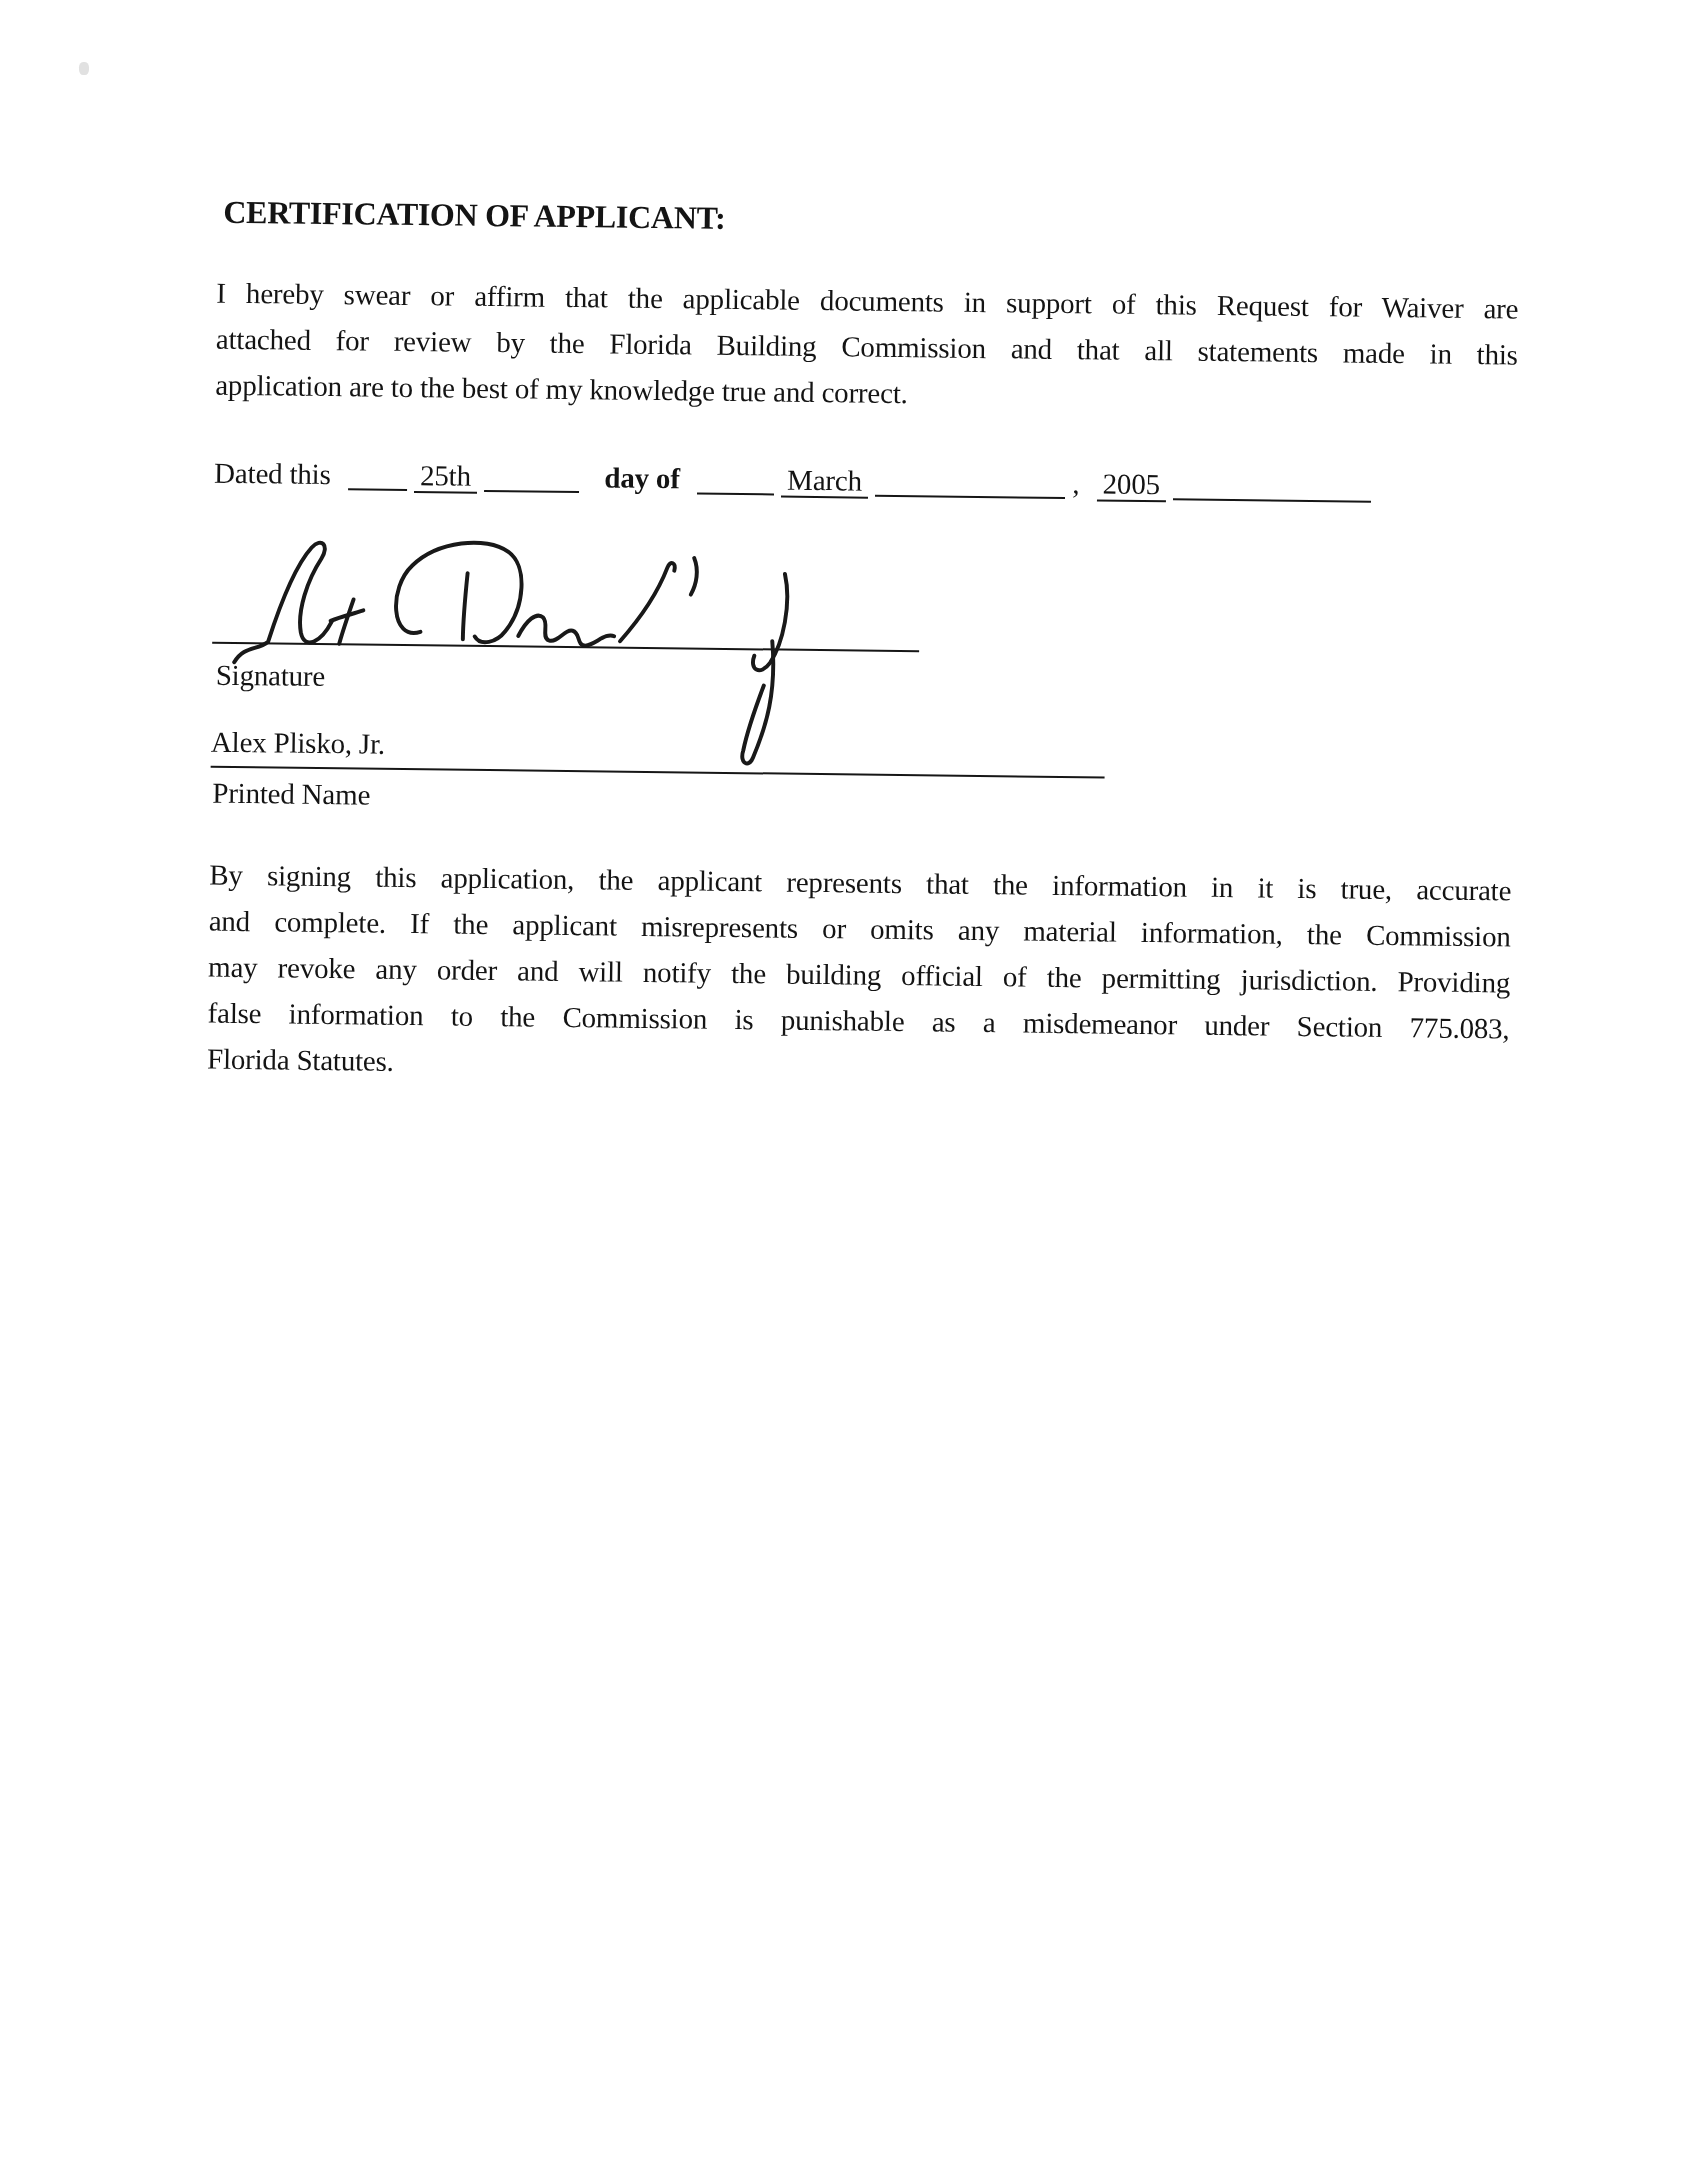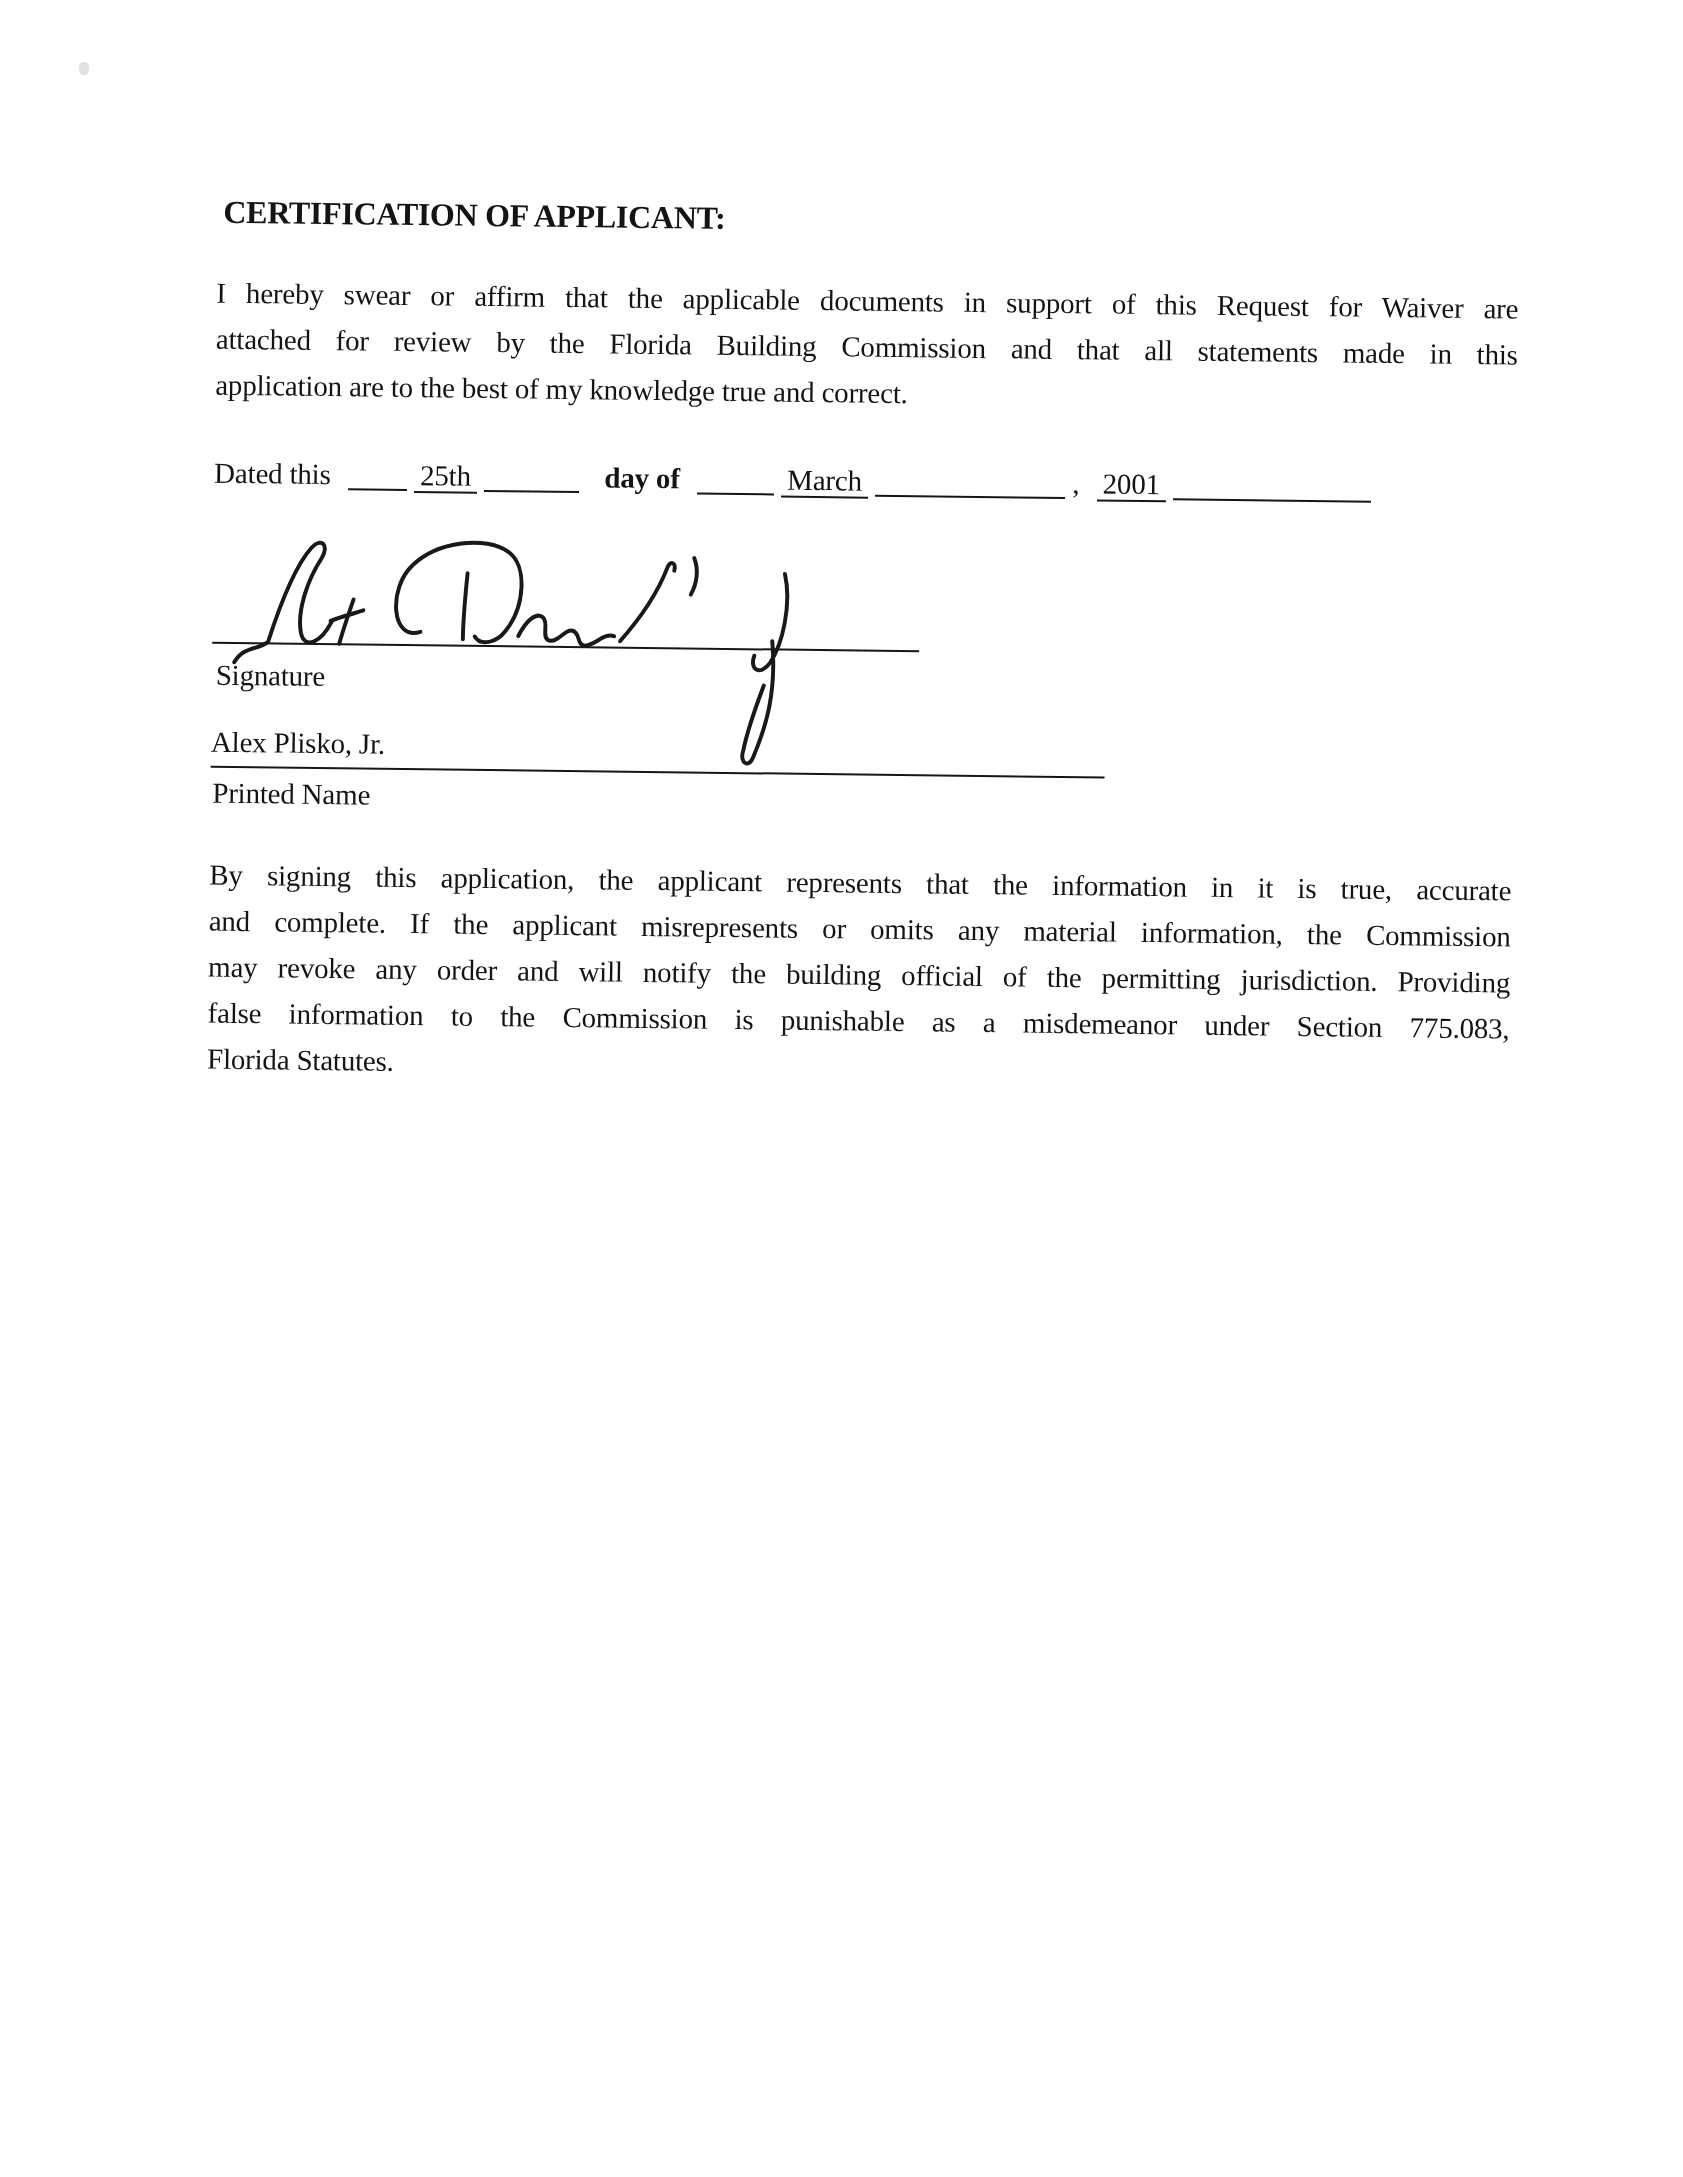--- a/index.html
+++ b/index.html
@@ -102,21 +102,21 @@
     <div class="dated">
       <span class="t">Dated this</span>
       <span class="blank b1"></span>
       <span class="ulval">25th</span>
       <span class="blank b2"></span>
       <span class="t mlA">day of</span>
       <span class="blank b3"></span>
       <span class="ulval">March</span>
       <span class="blank b4"></span>
       <span class="t">,</span>
-      <span class="ulval mlB">2001</span>
+      <span class="ulval mlB">2005</span>
       <span class="blank b5"></span>
     </div>
 
     <svg class="sig" viewBox="220 518 620 262" xmlns="http://www.w3.org/2000/svg" aria-hidden="true">
       <path d="M244,666 C254,649 267,654 278,645 C290,606 306,566 321,549 C331,538 339,547 331,560 C317,582 307,613 311,635 C315,654 332,644 342,624"></path>
       <path d="M350,646 C354,631 359,616 364,601"></path>
       <path d="M341,623 C353,618 363,616 374,612"></path>
       <path d="M432,633 C402,643 399,589 423,566 C448,541 497,535 520,551 C540,565 537,607 518,631 C509,643 493,647 487,637"></path>
       <path d="M479,573 C477,595 475,618 475,640"></path>
       <path d="M531,636 C539,620 549,611 556,617 C562,623 554,637 562,640 C571,643 578,628 586,630 C594,632 590,645 599,645 C609,644 619,631 628,635"></path>

